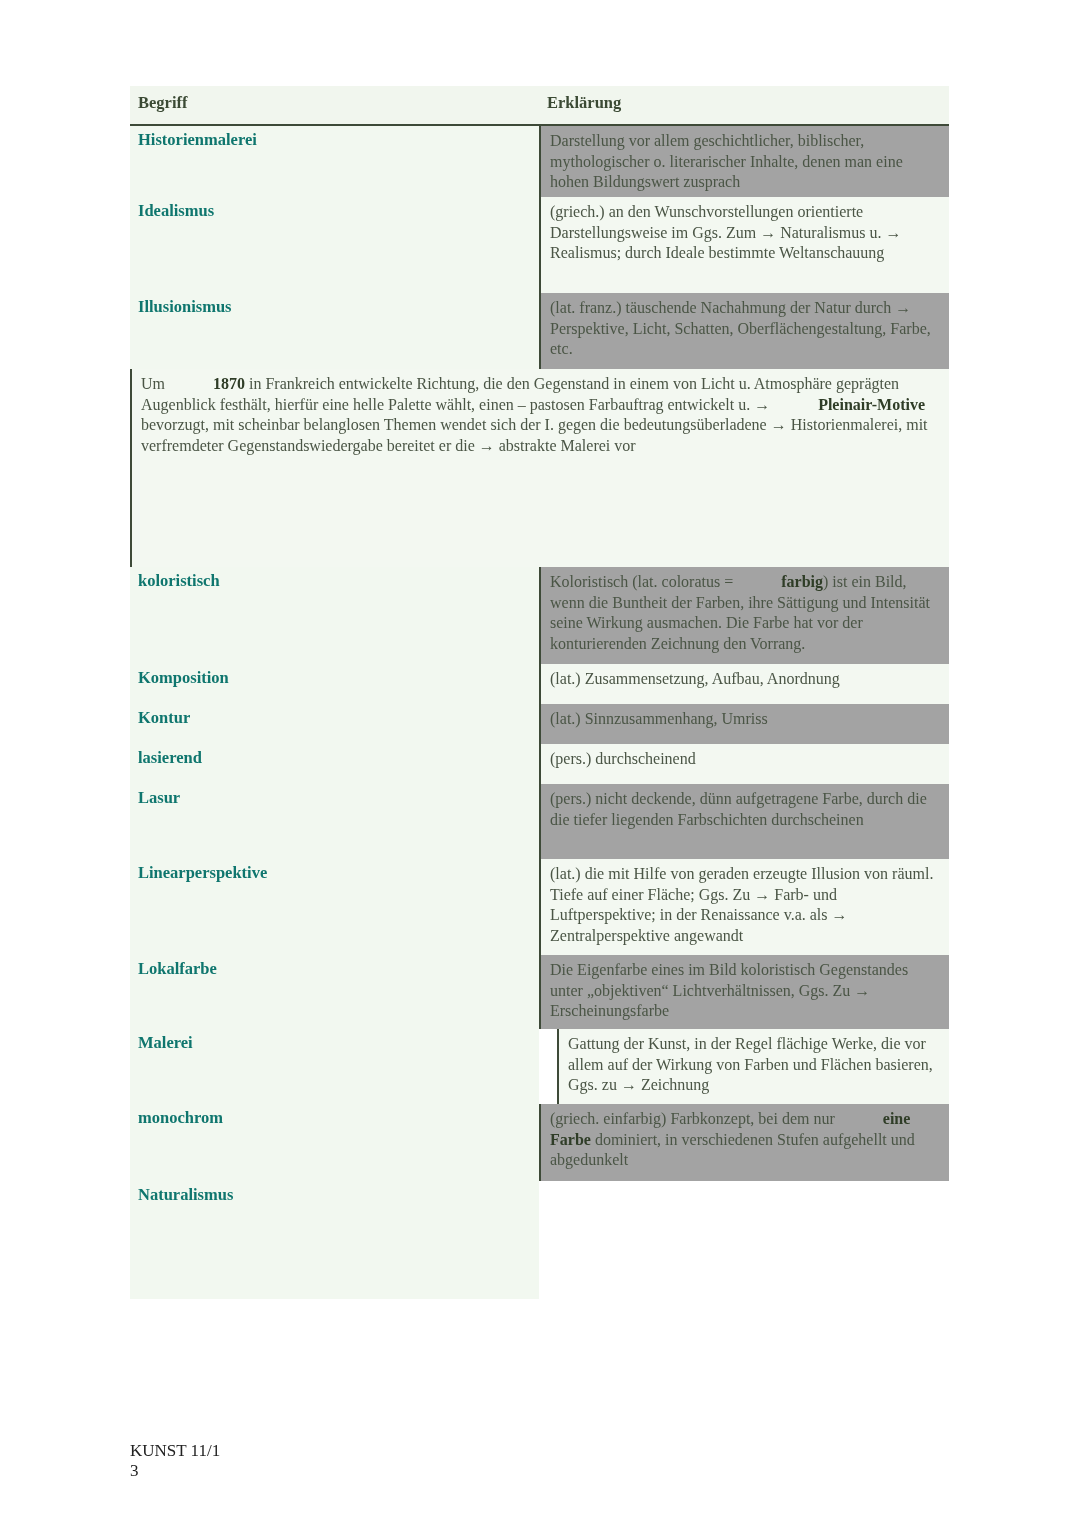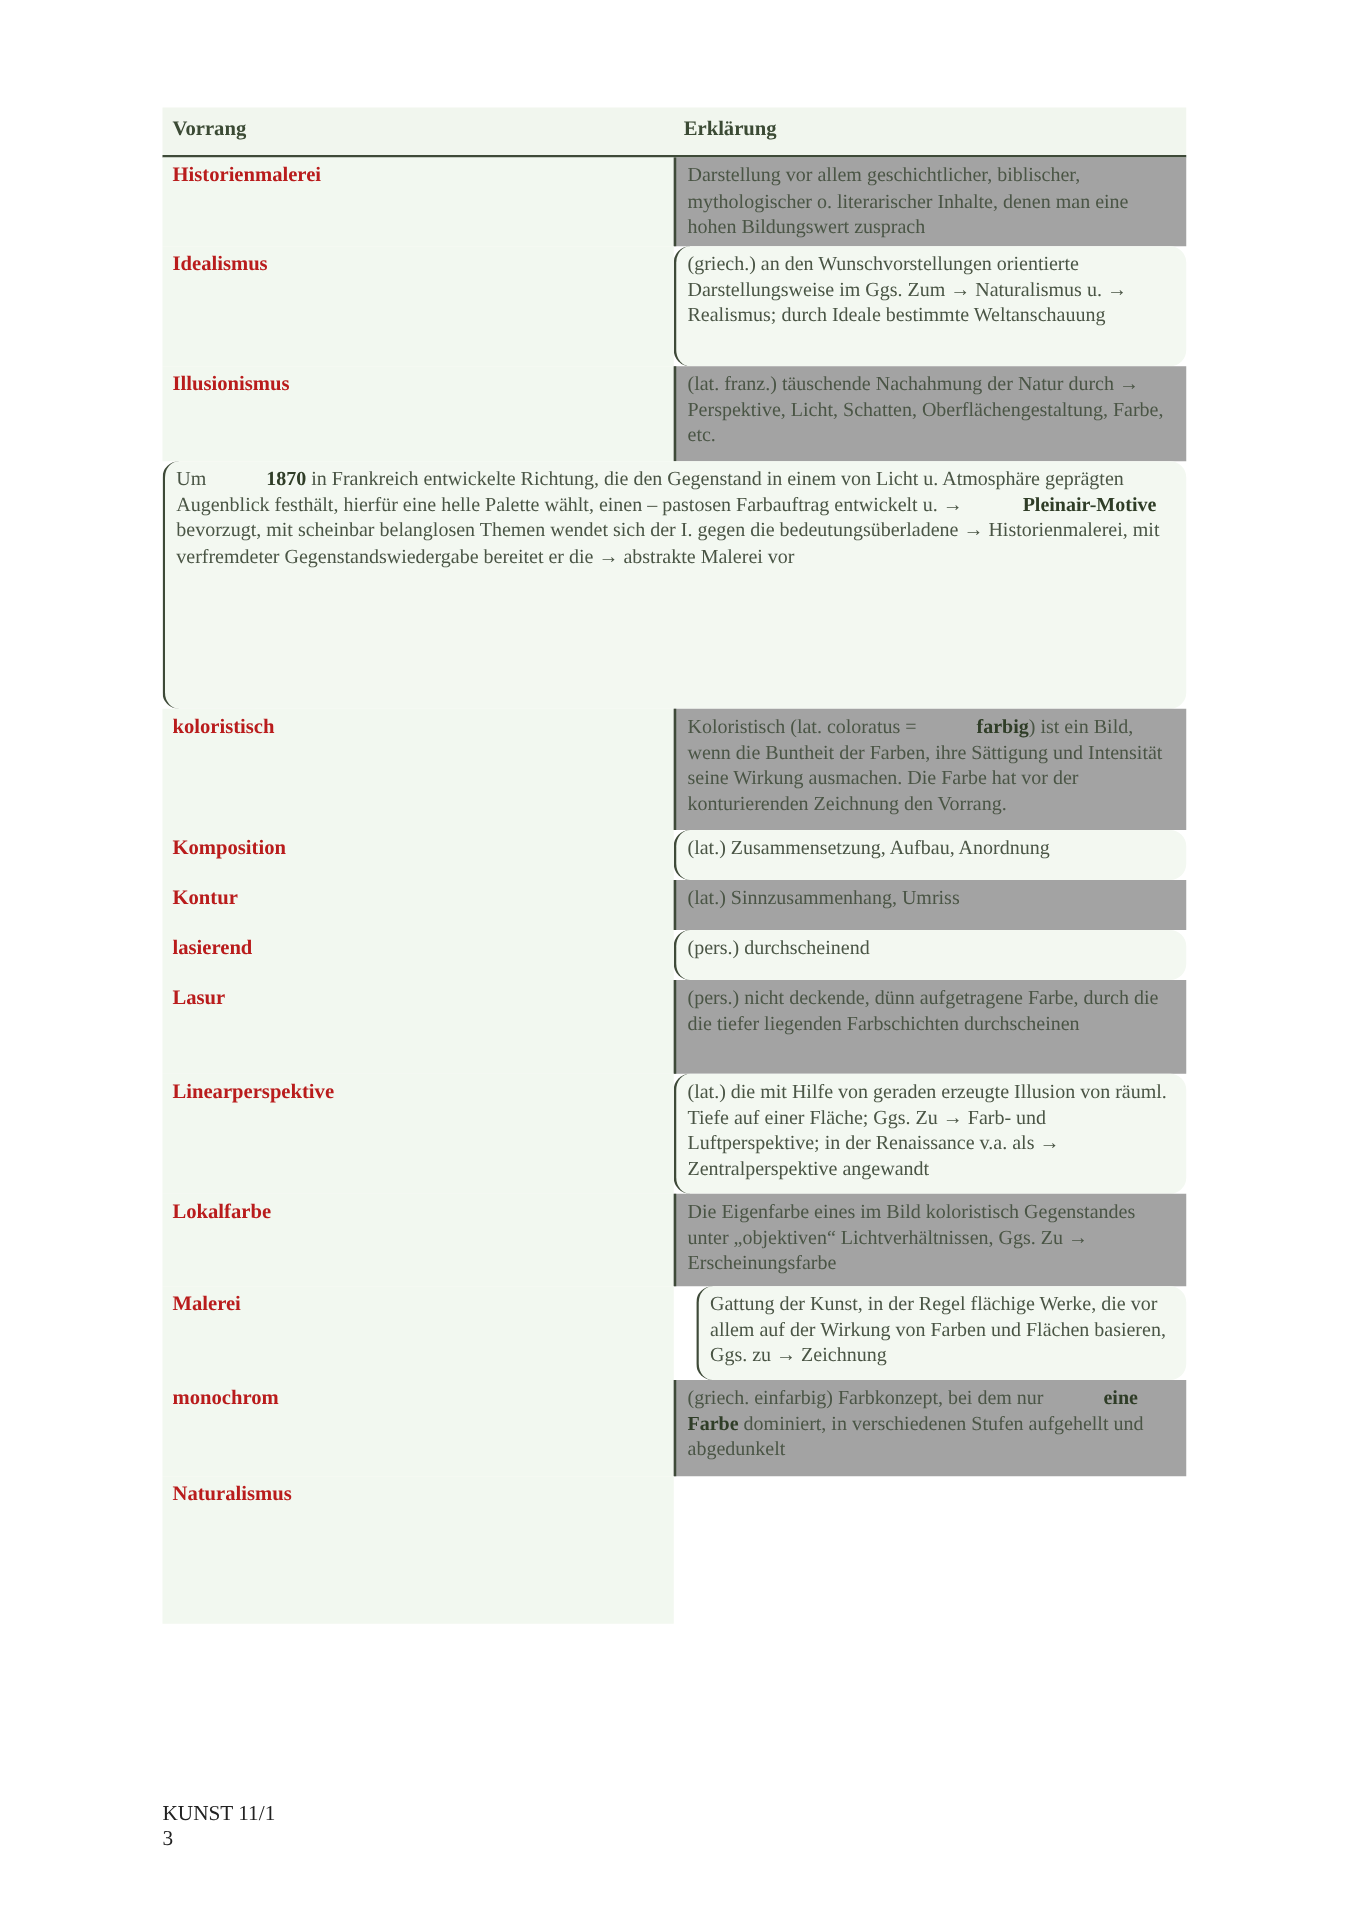--- a/index.html
+++ b/index.html
@@ -16,43 +16,43 @@
     border-bottom:2px solid #3e4a38;
   }
   .hdr .c1, .hdr .c2 {
     font-weight:bold; font-size:16.5px; color:#3b4a34; padding-top:7px;
   }
   .hdr .c1 { width:409px; padding-left:8px; box-sizing:border-box; }
   .hdr .c2 { flex:1; padding-left:8px; }
   .row { display:flex; }
   .row .term {
     width:409px; box-sizing:border-box; padding:4px 8px 0 8px;
-    background:#f2f8f0; font-weight:bold; font-size:16.5px; color:#b91c1c;
+    background:#f2f8f0; font-weight:bold; font-size:16.5px; color:#0f766e;
     line-height:20.5px;
   }
   .row .def {
     flex:1; box-sizing:border-box; padding:5px 10px 4px 9px;
     border-left:2px solid #3e4a38;
     font-size:16px; line-height:20.5px; color:#4a5545;
   }
   .row.shaded .def { background:#a3a3a3; }
-  .row.light .def { background:#f3f8f1;border-radius:13px; }
+  .row.light .def { background:#f3f8f1; }
   .def b { color:#2f3d27;margin-left:44px; }
   .footer {
     position:absolute; top:1441px; left:130px; width:819px;
     display:flex; justify-content:space-between;
     font-size:17px; color:#222;flex-direction:column;
   }
 </style>
 </head>
 <body>
 
 <div class="table">
   <div class="hdr">
-    <div class="c1">Vorrang</div>
+    <div class="c1">Begriff</div>
     <div class="c2">Erklärung</div>
   </div>
   <div id="rows">
       <div class="row shaded" style="height: 71px;">
         <div class="term">Historienmalerei</div>
         <div class="def">Darstellung vor allem geschichtlicher, biblischer, mythologischer o. literarischer Inhalte, denen man eine hohen Bildungswert zusprach</div>
       </div>
       <div class="row light" style="height: 96px;">
         <div class="term">Idealismus</div>
         <div class="def">(griech.) an den Wunschvorstellungen orientierte Darstellungsweise im Ggs. Zum → Naturalismus u. → Realismus; durch Ideale bestimmte Weltanschauung</div>

